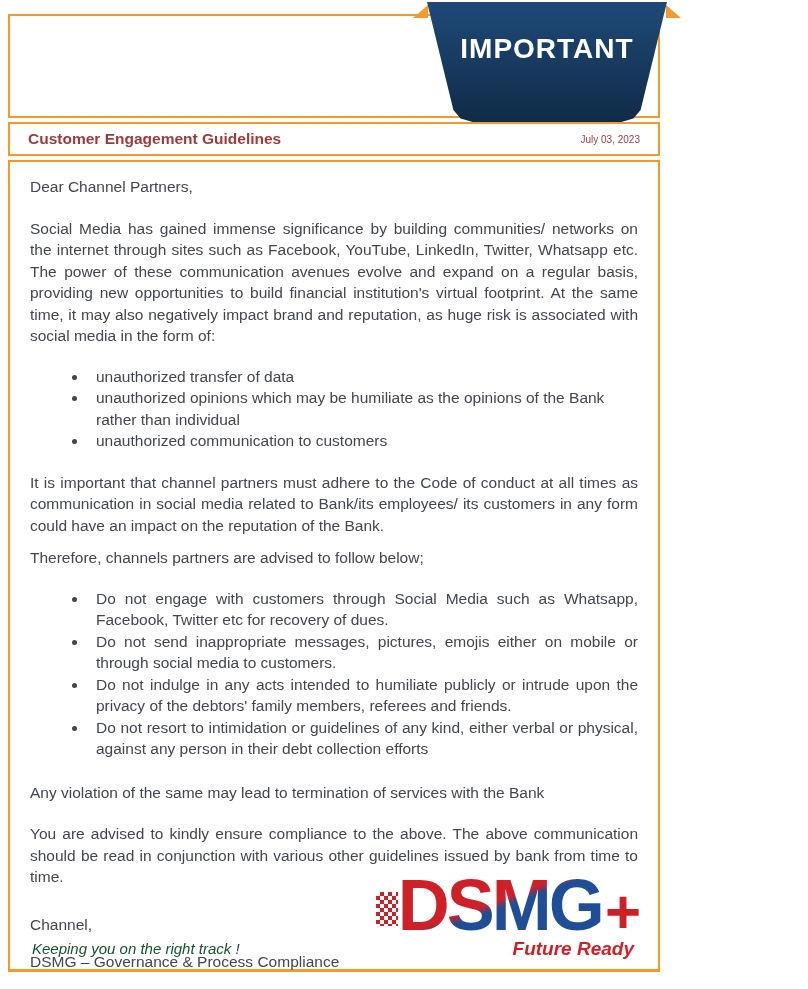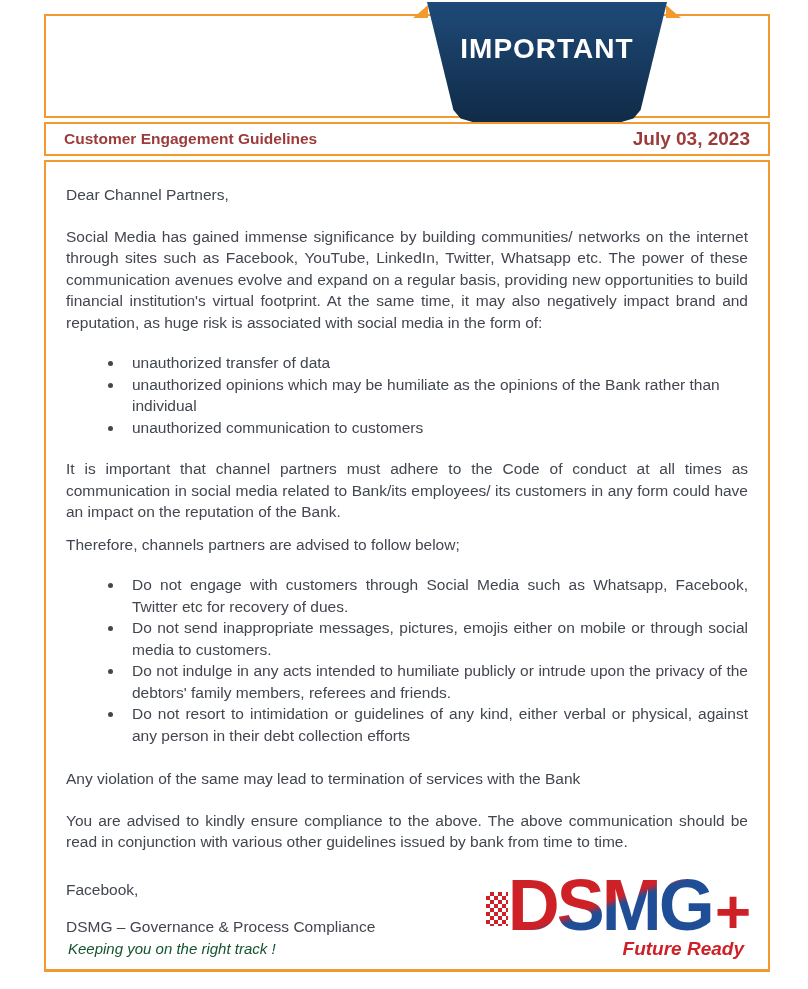--- a/index.html
+++ b/index.html
@@ -1,36 +1,36 @@
 <!DOCTYPE html>
 <html><head>
 <meta charset="utf-8">
 <style>
   * { margin:0; padding:0; box-sizing:border-box; }
   html,body { width:808px; height:989px; background:#ffffff; }
   body { font-family:"Liberation Sans", sans-serif; position:relative; overflow:hidden; }
 
   
-  .box { position:absolute; left:8px; width:726px; border:2px solid #F39A2E; background:#fff;margin-left:36px; }
+  .box { position:absolute; left:8px; width:652px; border:2px solid #F39A2E; background:#fff; }
   .top-box    { top:14px;  height:104px; }
   .header-row { top:122px; height:34px; display:flex; align-items:center; justify-content:space-between; padding:0 18px; }
-  .content-box{ top:160px; height:812px; border-bottom-width:3px; padding:12px 20px; font-size:15.5px; line-height:21.5px; color:#42464F; }
+  .content-box{ top:160px; height:812px; border-bottom-width:3px; padding:4px 20px; font-size:15.5px; line-height:21.5px; color:#42464F; }
 
   
   .ribbon { position:absolute; left:427px; top:2px; width:240px; height:120px; z-index:3;
             background:linear-gradient(180deg,#1E4A78 0%,#17395D 55%,#0F2B47 100%);
             clip-path:polygon(0% 0%,100% 0%,89% 90%,86% 97%,81% 100%,19% 100%,14% 97%,11% 90%);
             display:flex; align-items:center; justify-content:center; }
   .ribbon-label { color:#ffffff; font-weight:bold; font-size:28px; letter-spacing:1px; padding-bottom:26px; }
   .tri { position:absolute; top:5px; width:15px; height:13px; background:#F39A2E; z-index:2; }
   .tri-left  { left:413px; clip-path:polygon(100% 0,100% 100%,0 100%); }
   .tri-right { left:666px; clip-path:polygon(0 0,0 100%,100% 100%); }
 
   .doc-title { color:#9C3B3B; font-weight:bold; font-size:15.5px; }
-  .doc-date  { color:#9C3B3B; font-weight:bold; font-size:19px; }
+  .doc-date  { color:#9C3B3B; font-weight:normal; font-size:10px; }
 
   .salutation { margin-top:10px; }
   .para { margin-top:20px; }
   .just { text-align:justify; }
   .tight { margin-top:11px; }
 
   ul.blist { margin-top:19px; padding-left:58px; list-style-position:outside; }
   ul.blist li { padding-left:8px; }
   ul.blist.just li { text-align:justify; }
 
@@ -87,21 +87,21 @@
     <li>Do not send inappropriate messages, pictures, emojis either on mobile or through social media to customers.</li>
     <li>Do not indulge in any acts intended to humiliate publicly or intrude upon the privacy of the debtors' family members, referees and friends.</li>
     <li>Do not resort to intimidation or guidelines of any kind, either verbal or physical, against any person in their debt collection efforts</li>
   </ul>
 
   <p class="violation"><span>Any violation of the same may lead to termination of services with the Bank</span></p>
 
   <p class="para just">You are advised to kindly ensure compliance to the above. The above communication should be read in conjunction with various other guidelines issued by bank from time to time.</p>
 
 
-  <p class="regards">Facebook,</p>
+  <p class="regards">Channel,</p>
 
   <p class="signature">DSMG – Governance &amp; Process Compliance</p>
 
   <p class="tagline">Keeping you on the right track !</p>
 
   <div class="logo">
     <div class="logo-row">
       <span class="logo-dots"></span>
       <span class="logo-word">DSMG</span>
       <span class="logo-plus">+</span>

